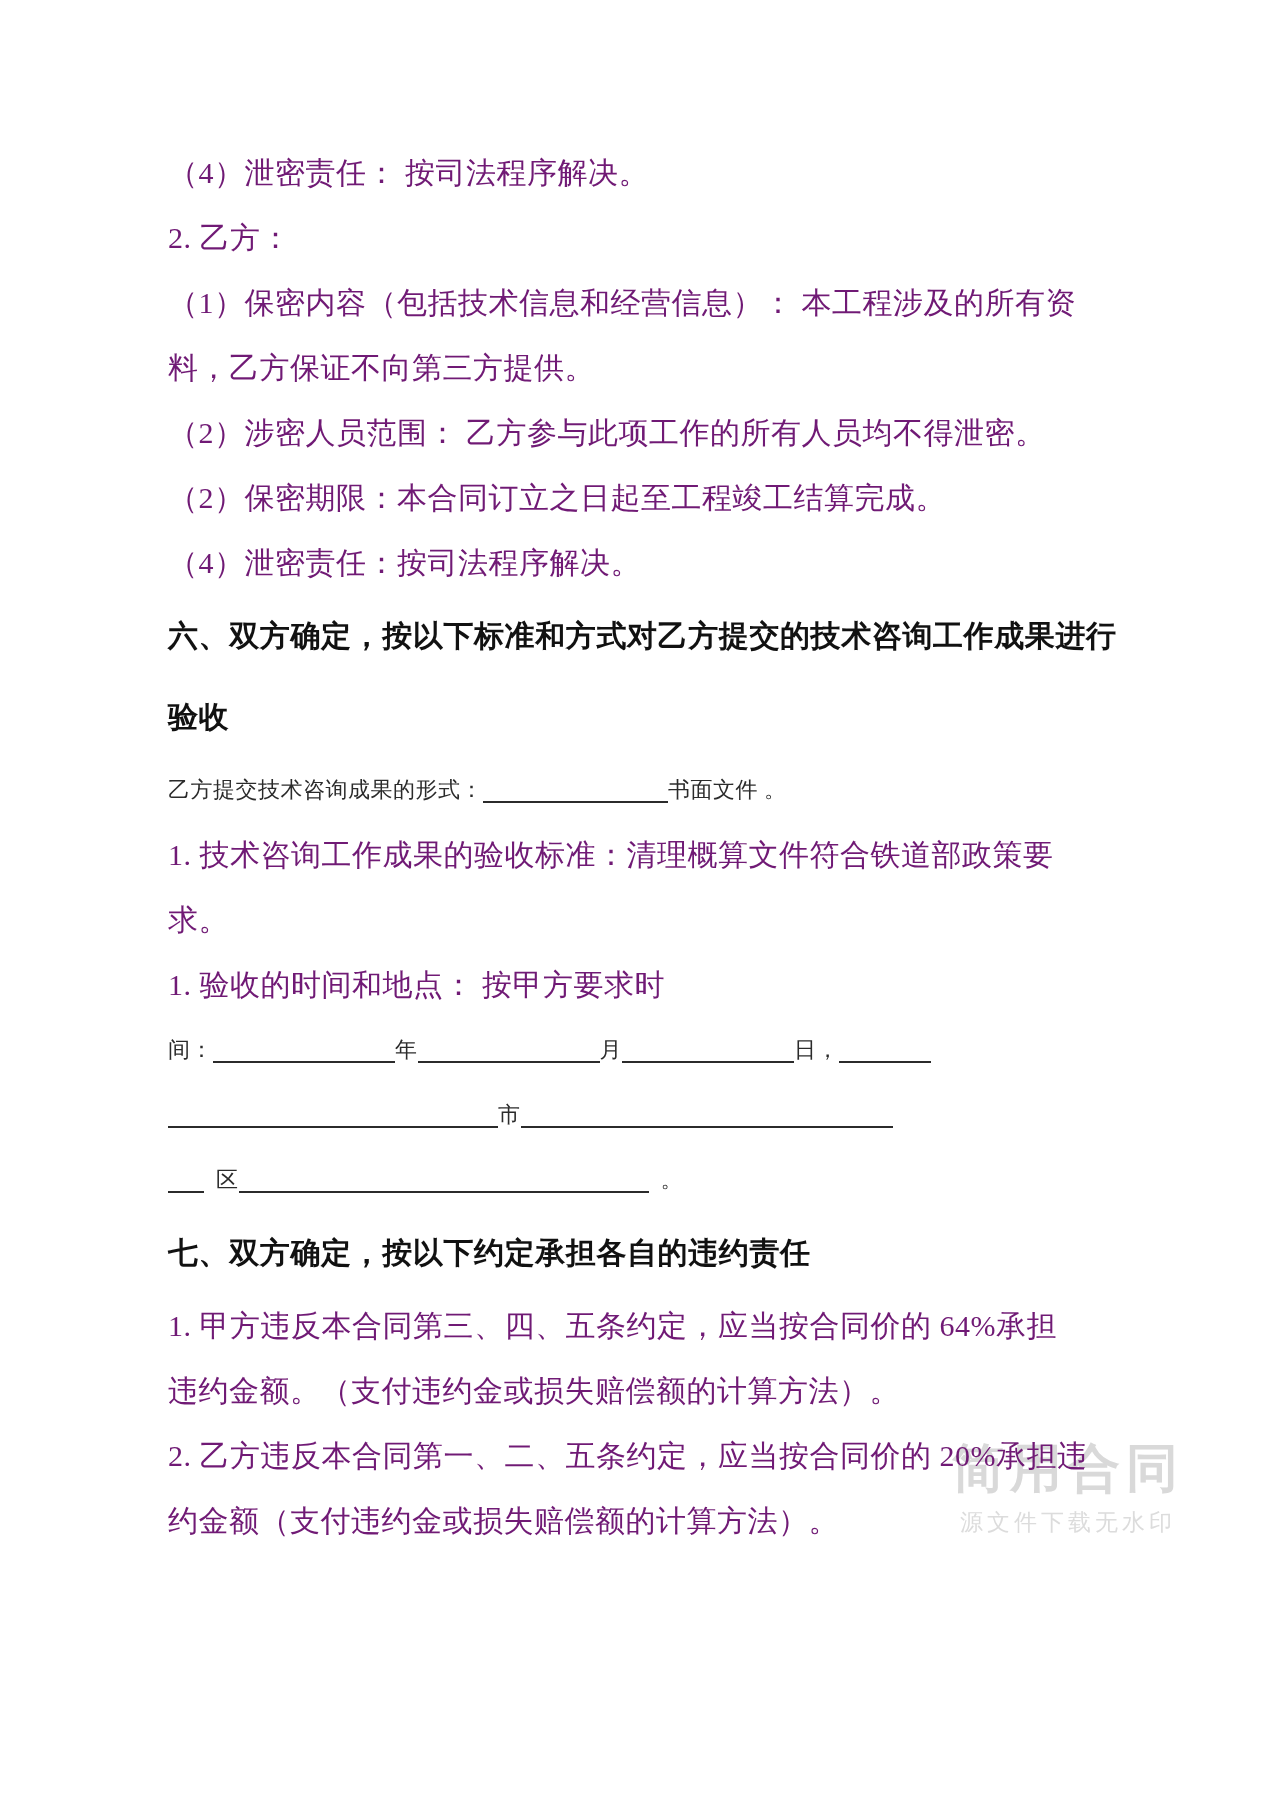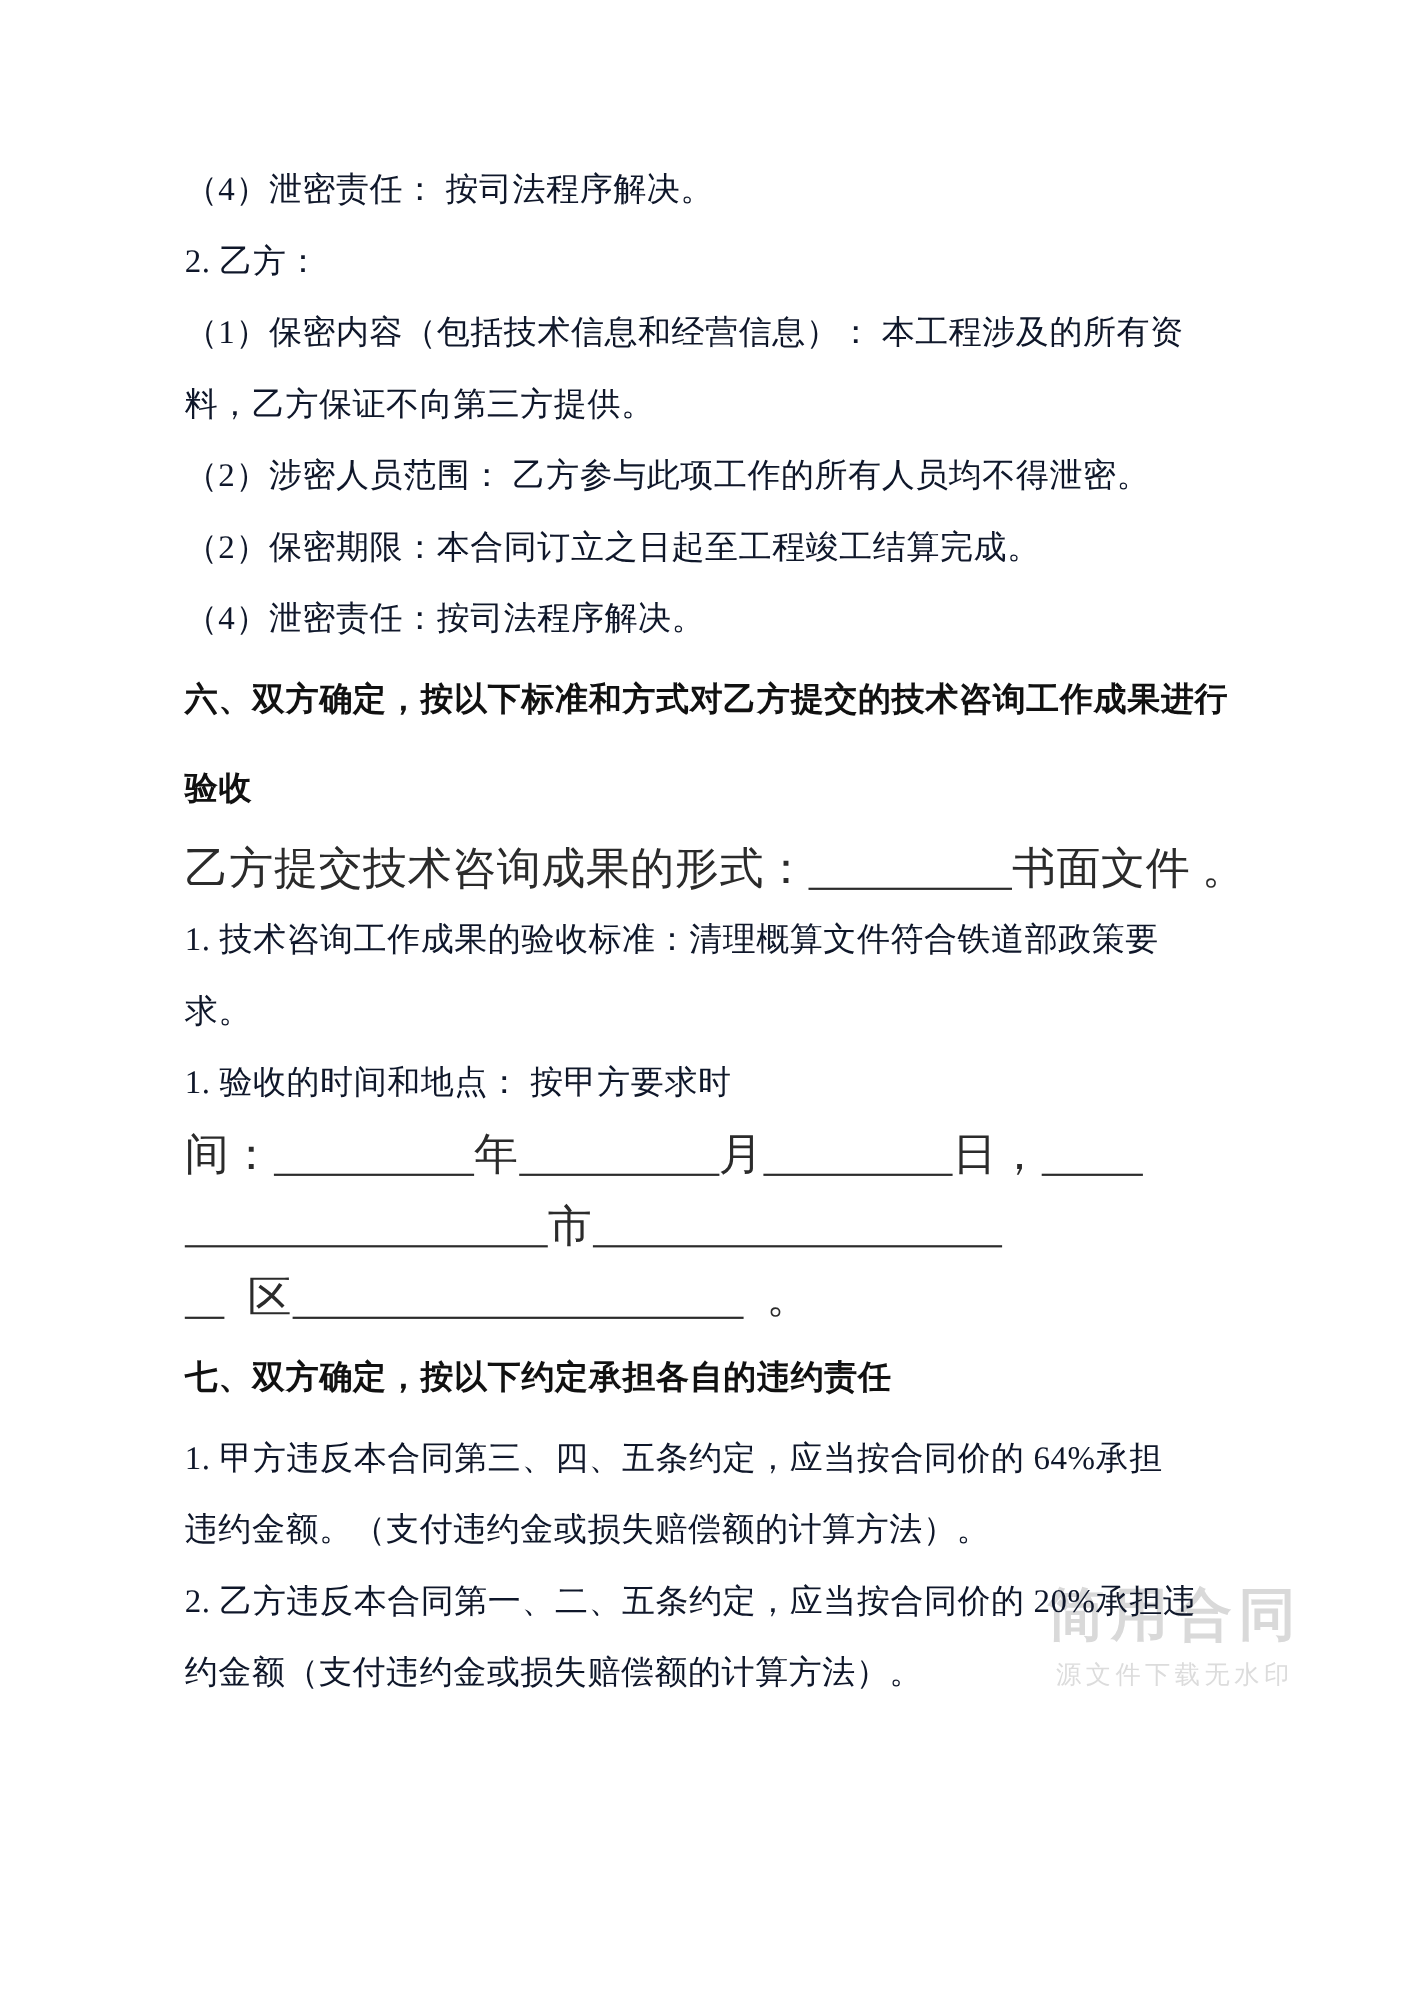--- a/index.html
+++ b/index.html
@@ -27,21 +27,21 @@
 
   .doc {
     position: relative;
     z-index: 2;
   }
 
   
   .para {
     font-size: 30px;
     line-height: 65px;
-    color: #0f172a;
+    color: #701a75;
     letter-spacing: 0.5px;
     white-space: nowrap;
     font-family: "Liberation Serif", "DejaVu Serif", serif;
     margin: 0;
   }
 
   .heading {
     font-size: 30px;
     line-height: 81px;
     color: #111111;
@@ -62,21 +62,21 @@
   .b-year   { width: 182px; }
   .b-month  { width: 182px; }
   .b-day    { width: 172px; }
   .b-tail   { width: 92px;  }
   .b-city1  { width: 330px; }
   .b-city2  { width: 372px; }
   .b-dist0  { width: 36px;  }
   .b-dist1  { width: 410px; }
 
   .line-row {
-    font-size: 40px;
+    font-size: 22px;
     line-height: 65px;
     color: #2b2b2b;
     white-space: nowrap;
     letter-spacing: 0.5px;
   }
 
   
   .watermark {
     position: absolute;
     right: 96px;

